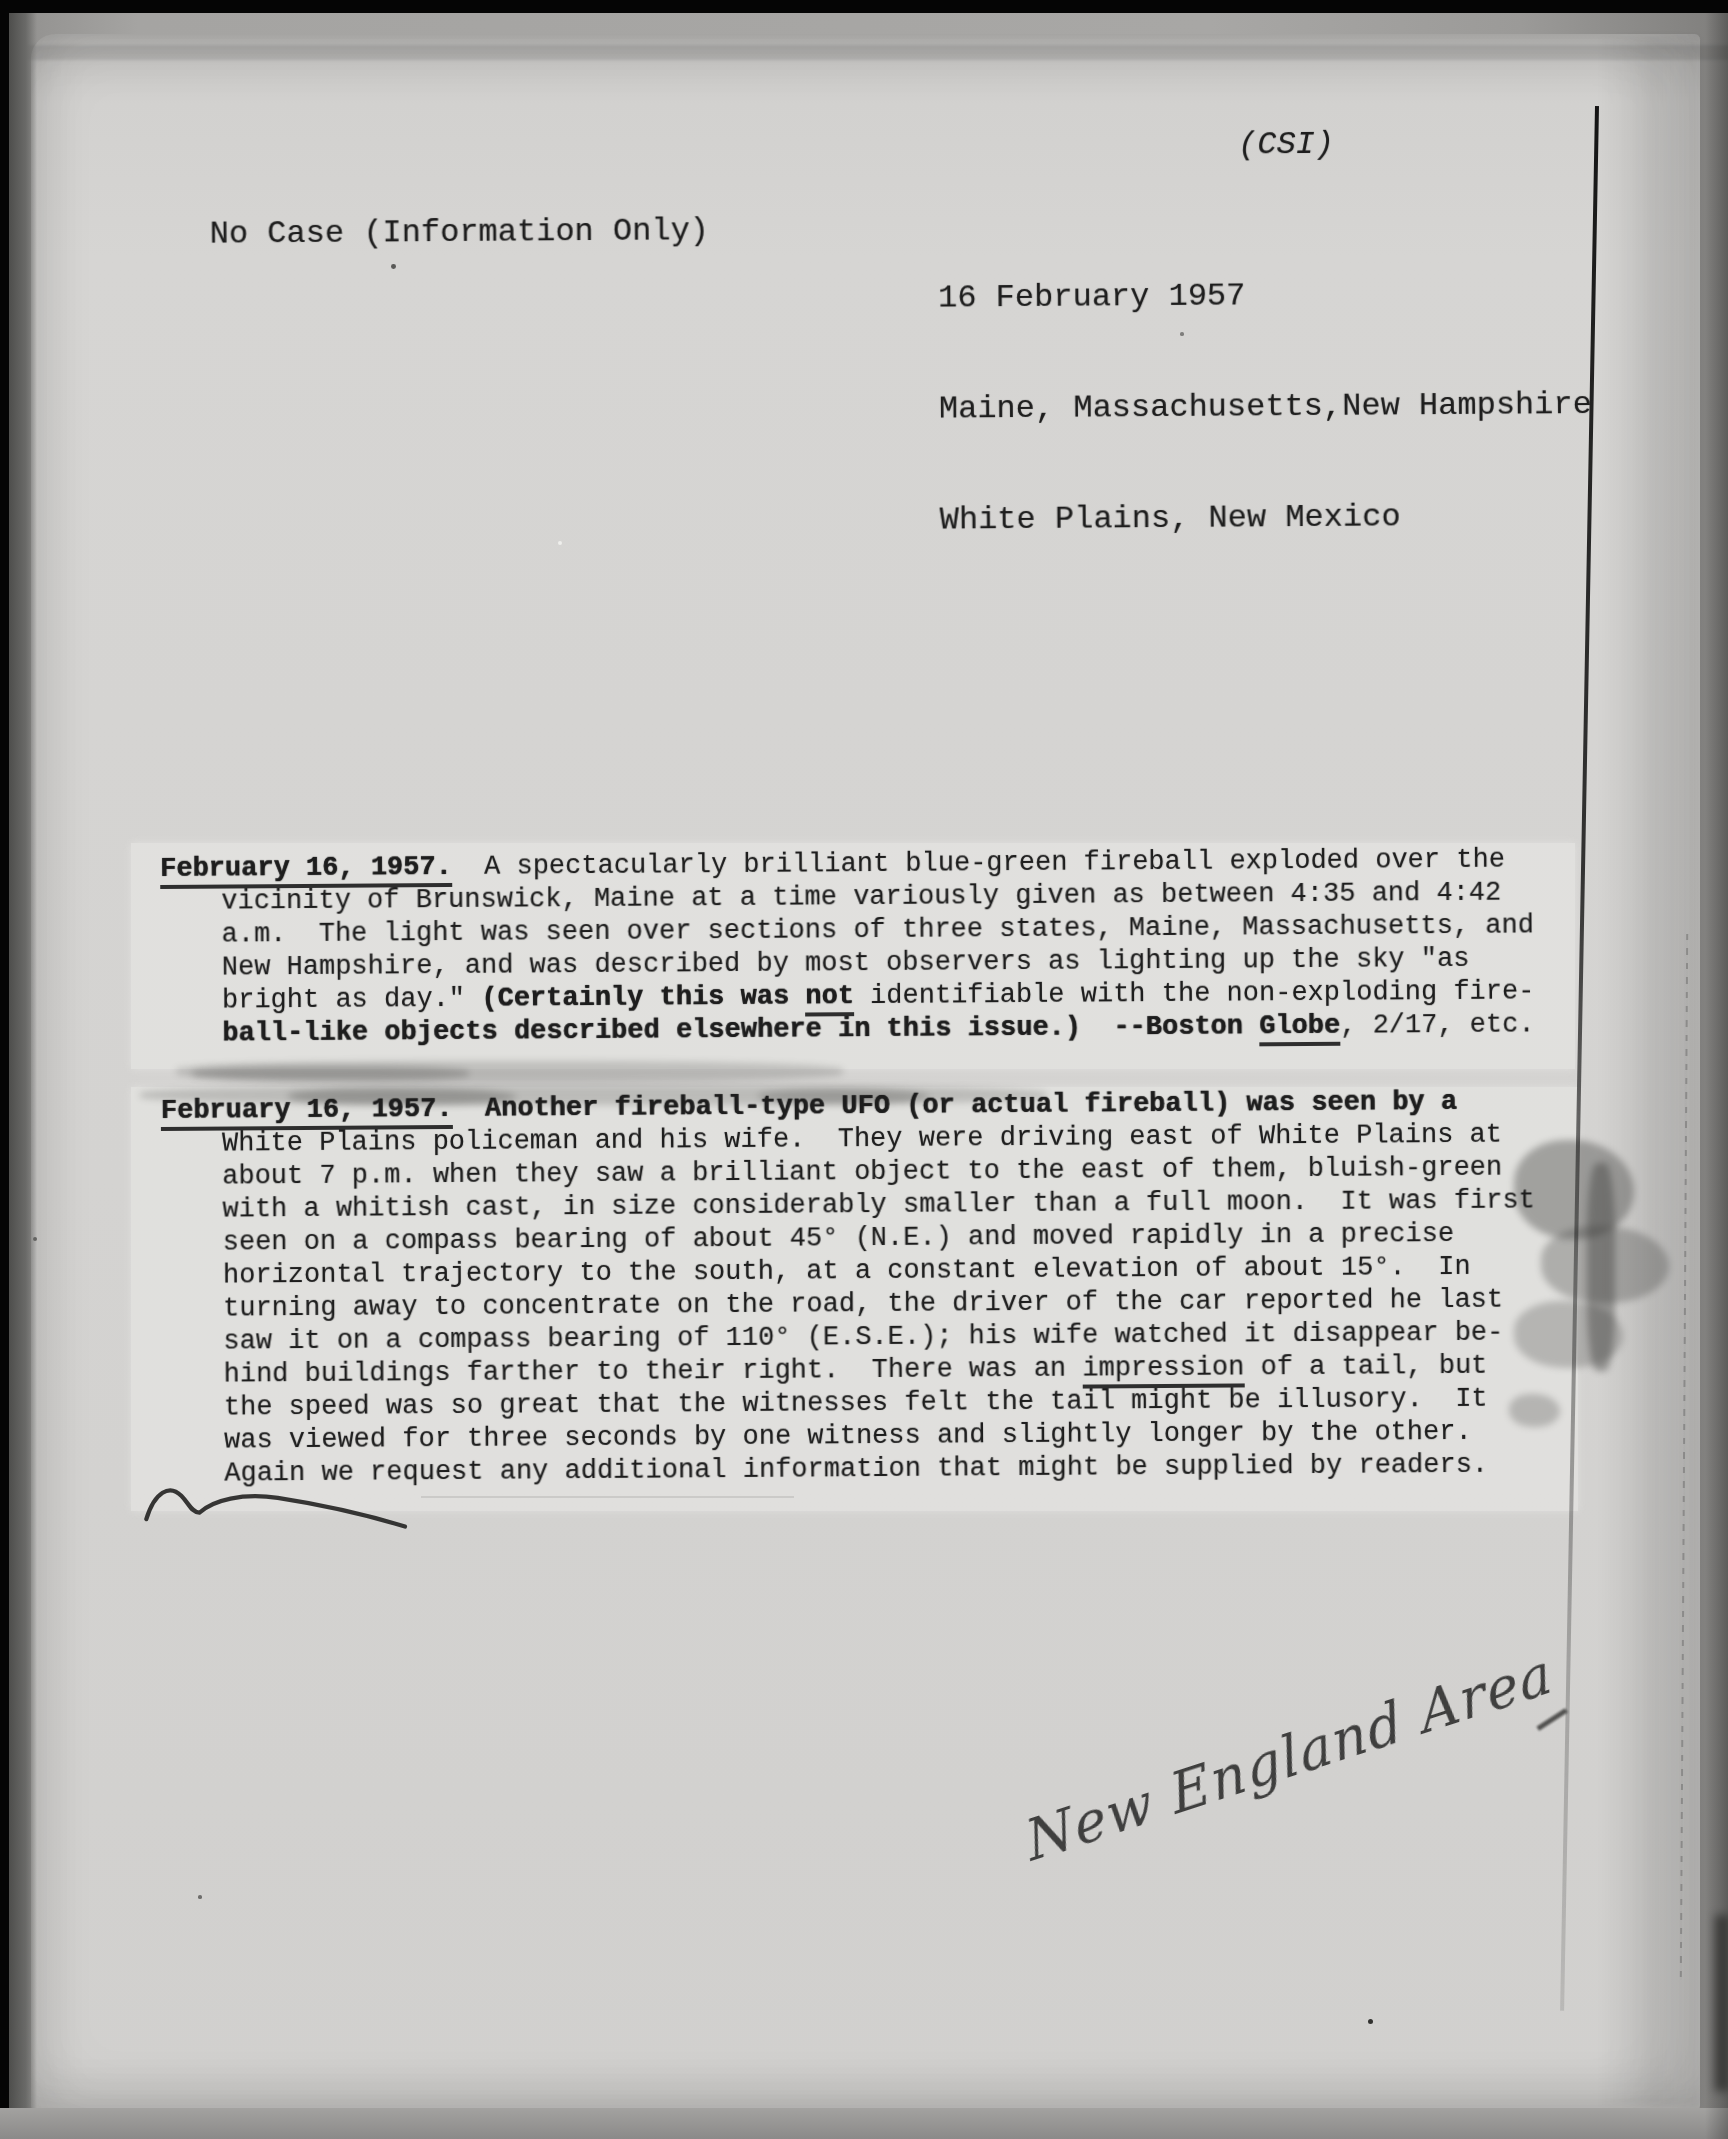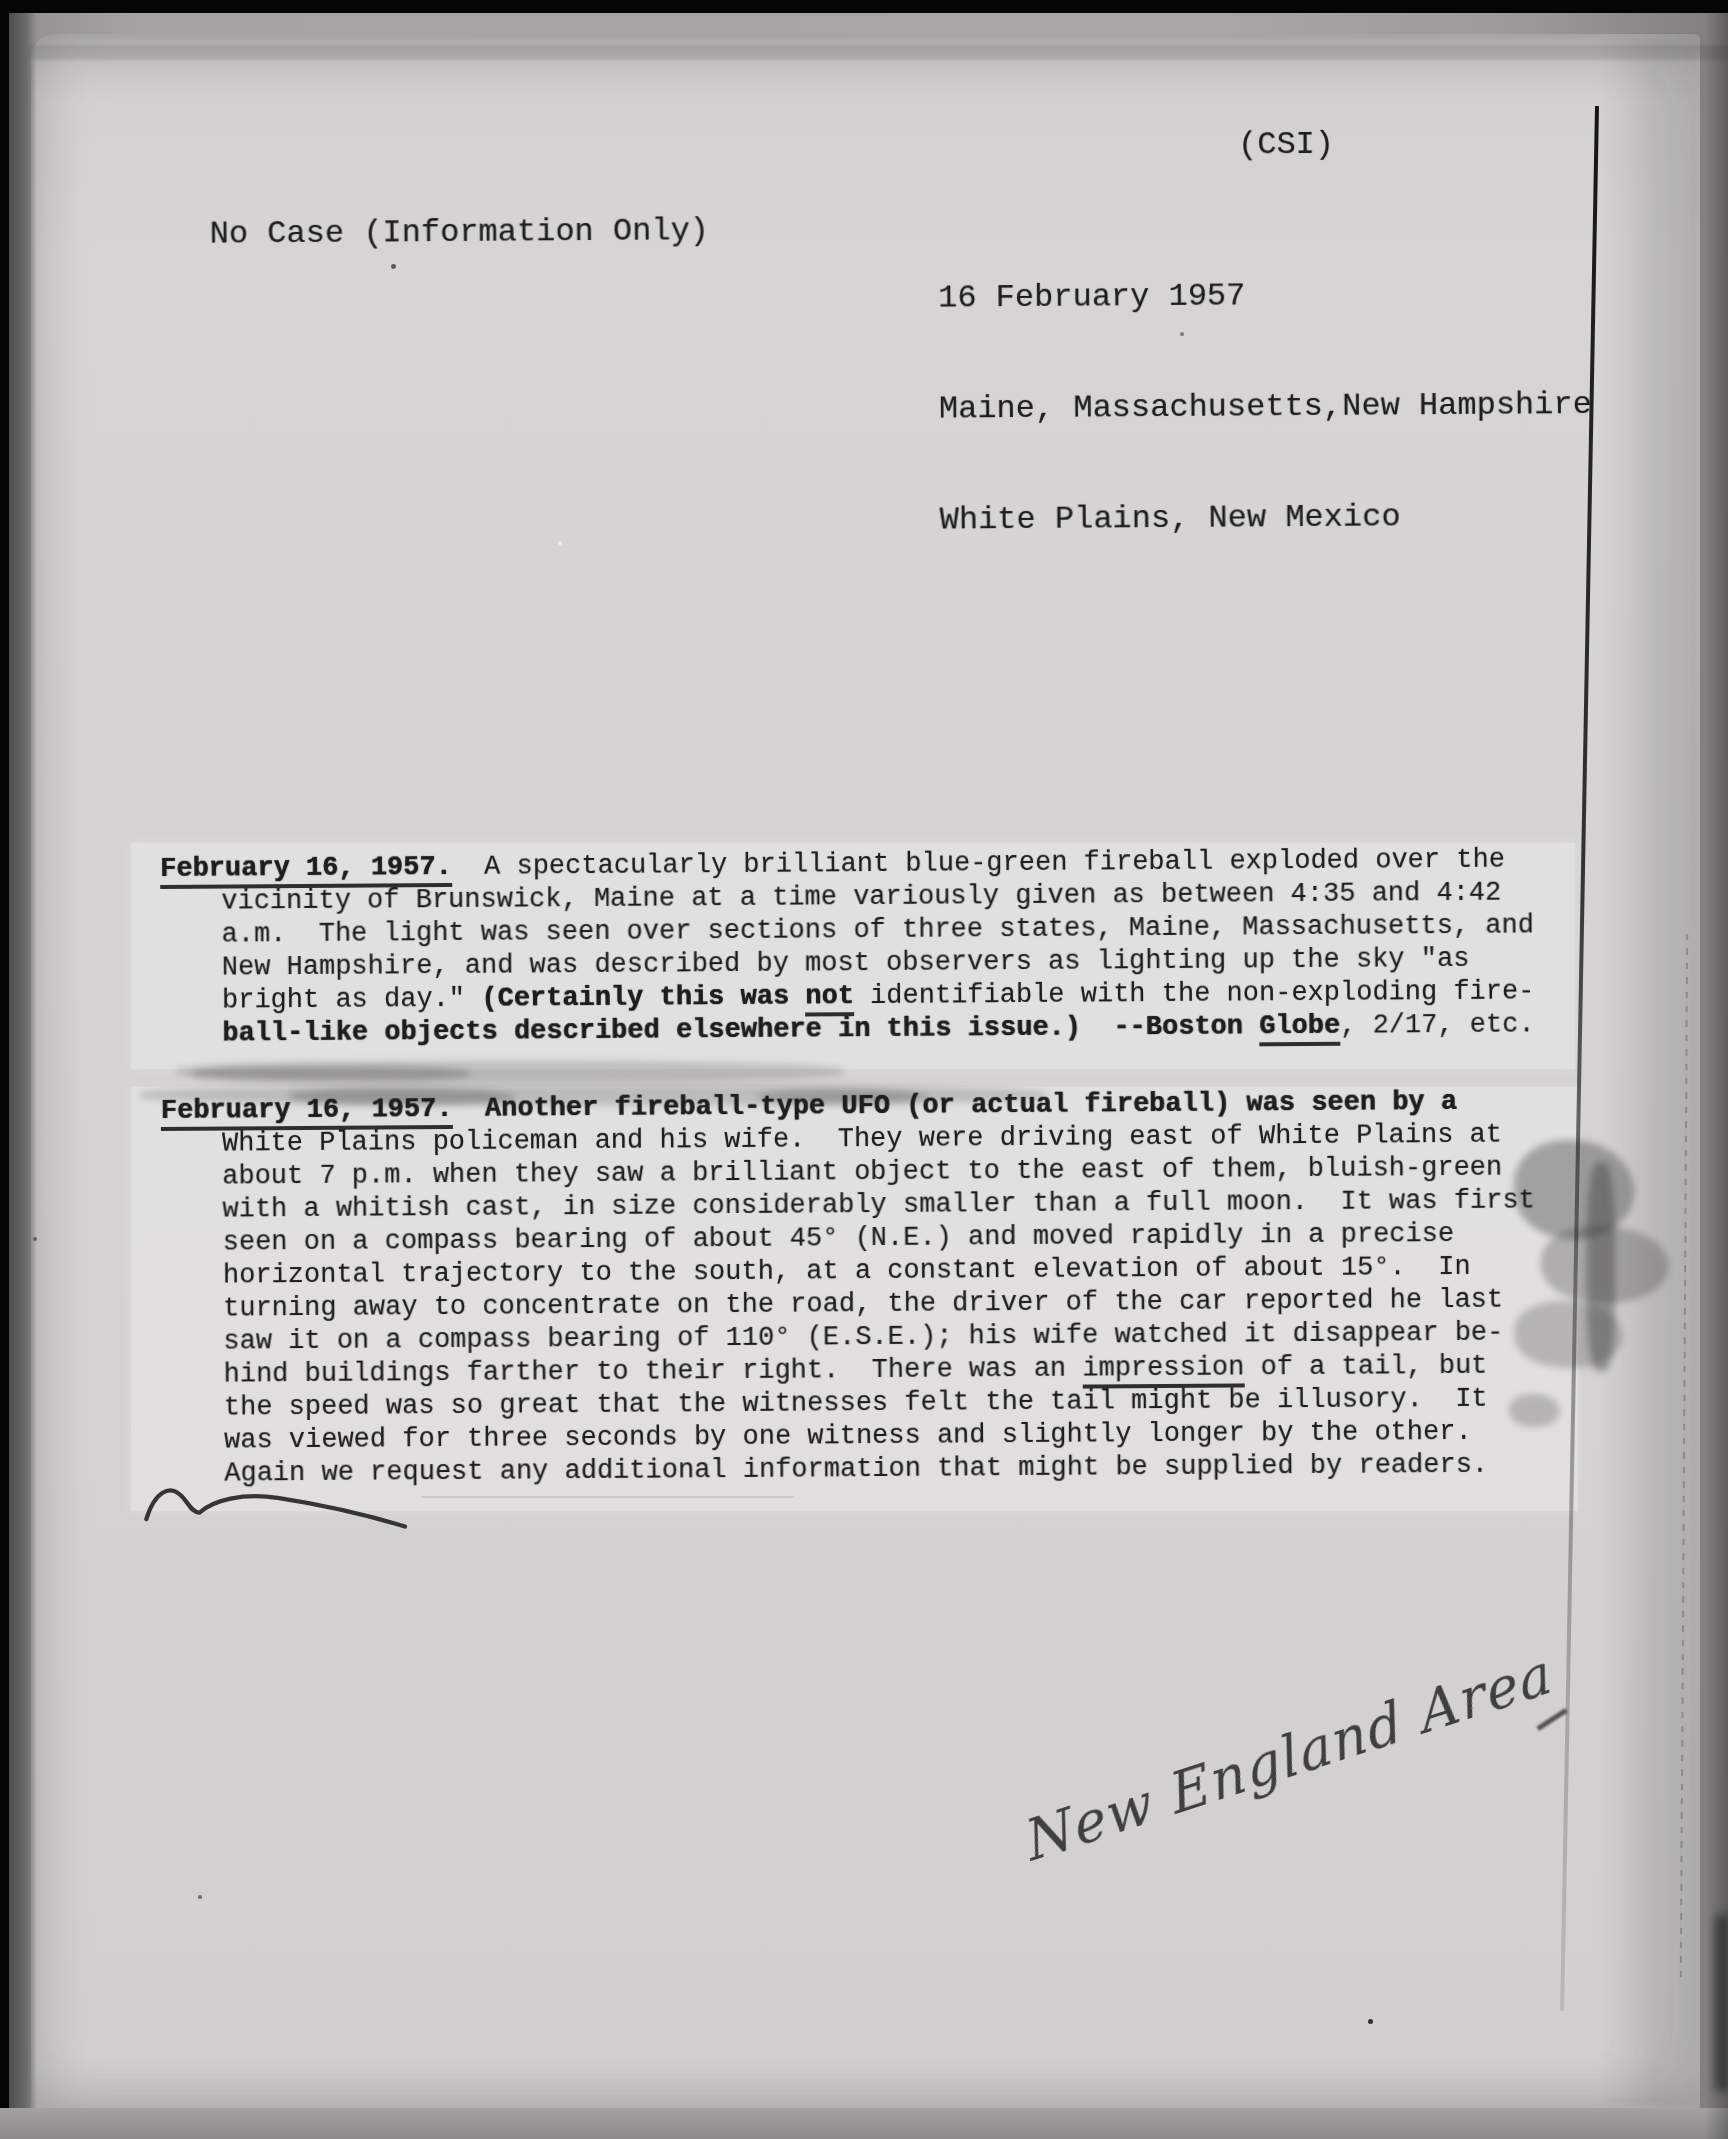--- a/index.html
+++ b/index.html
@@ -26,21 +26,21 @@
     background:linear-gradient(180deg,#bcbbb9 0,#c9c8c6 27px,#d2d1cf 69px,#d6d5d3 224px,#d4d3d1 55%,#d1d0ce 100%);
     border-radius:24.5px 5.3px 4.3px 4.3px;
     box-shadow:inset 0 0 75px rgba(0,0,0,.07), inset -37px 0 59px rgba(0,0,0,.11),
                inset 24px 0 37px rgba(0,0,0,.06), inset 0 -21.3px 43px rgba(0,0,0,.05);}
   .paper-right-shade{position:absolute;left:1598px;top:37px;width:101px;height:2070px;
     background:linear-gradient(90deg,rgba(0,0,0,0) 0,rgba(0,0,0,.08) 55%,rgba(0,0,0,.03) 100%);filter:blur(3.2px);}
   
   .typed{color:#1d1d1d;white-space:pre;filter:blur(0.3px);text-shadow:0 0 1.1px rgba(25,25,25,.4);}
   .tilt{position:absolute;left:0;top:0;width:1729px;height:2140px;transform:rotate(-.4deg);transform-origin:160px 854px;}
   .hdr{position:absolute;font-size:32px;line-height:37px;}
-  .csi{left:1243px;top:134px;}
+  .csi{left:1243px;top:134px;font-style:italic;}
   .nocase{left:214px;top:216px;}
   .hdr-right{left:942px;top:211px;}
   .para{position:absolute;font-size:27px;}
   .para .para-line{padding-left:61px;}
   .para .para-line:first-child{padding-left:0;}
   #para1{left:160px;top:853px;line-height:33px;}
   #para2{left:159px;top:1095px;line-height:33px;}
   .u{border-bottom:4.3px solid rgba(22,22,22,.88);padding-bottom:0.5px;}
   .b{font-weight:700;text-shadow:0 0 1.1px rgba(5,5,5,.75),0.5px 0 0.5px rgba(0,0,0,.55);}
   

